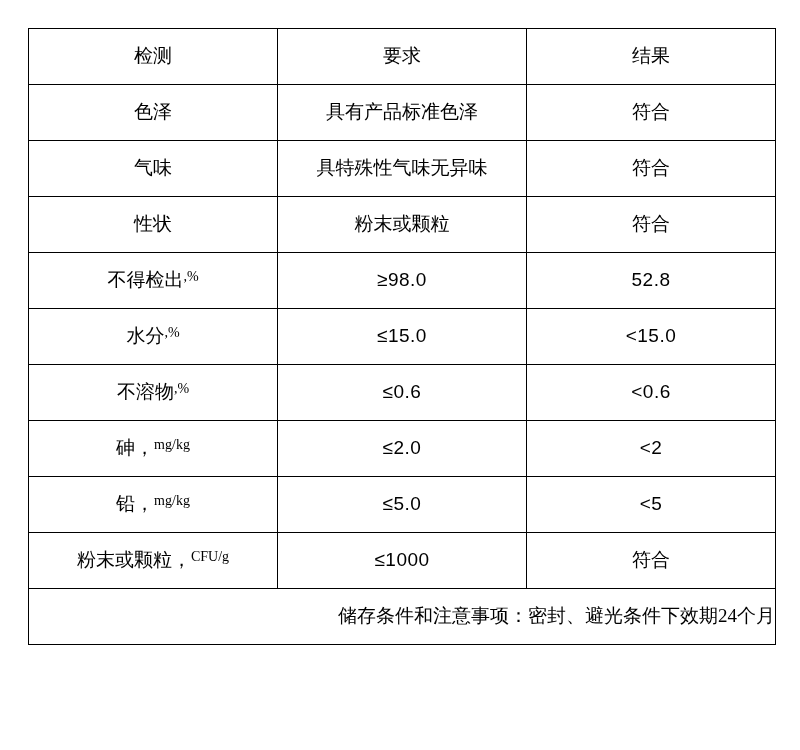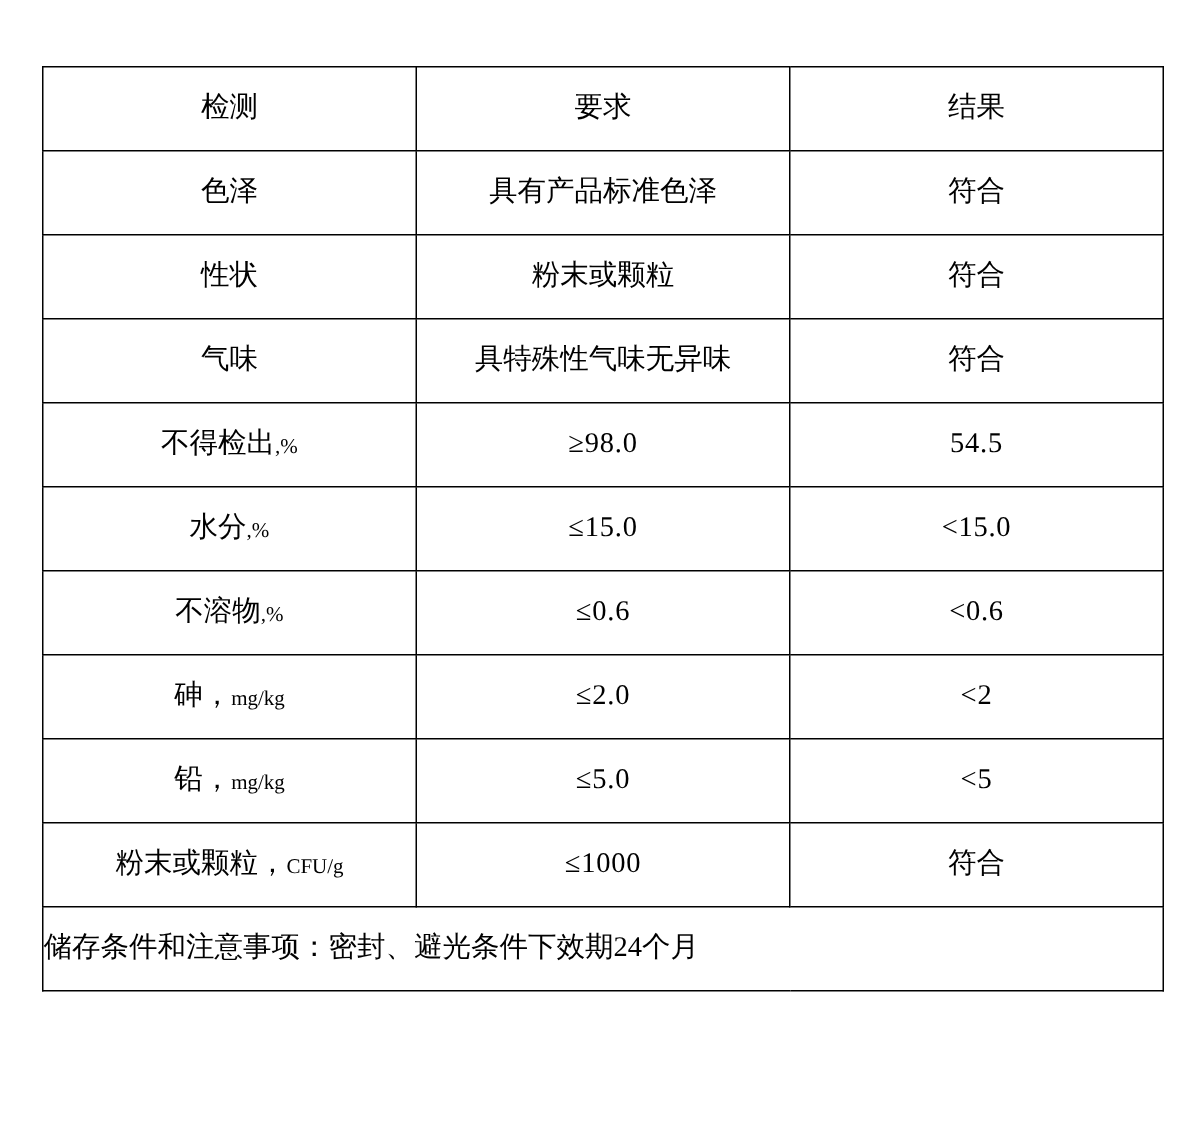--- a/index.html
+++ b/index.html
@@ -12,21 +12,21 @@
     height: 750px;
     font-family: "Liberation Serif", "DejaVu Serif", serif;
     color: #000000;
     overflow: hidden;
   }
   .page {
     position: relative;
     width: 800px;
     height: 750px;
     box-sizing: border-box;
-    padding: 44px 28px 0 28px;
+    padding: 28px 28px 0 28px;
   }
   table.spec {
     border-collapse: collapse;
     width: 744px;
     table-layout: fixed;
   }
   table.spec td {
     border: 1px solid #000000;
     text-align: center;
     vertical-align: middle;
@@ -34,41 +34,41 @@
     line-height: 1.2;
     padding: 0;
     height: 55px;
   }
   td.col-a { width: 248px; }
   td.col-b { width: 248px; }
   td.col-c { width: 248px; }
 
   .cellwrap {
     display: flex;
-    align-items: flex-end;
+    align-items: flex-start;
     justify-content: center;
     white-space: nowrap;
   }
   .unit {
     font-size: 14px;
   }
   .num {
-    font-family: Liberation Serif, serif;
+    font-family: Liberation Sans, sans-serif;
     font-size: 19px;
     letter-spacing: 0.5px;
   }
   .footer-row td {
     height: 40px;
     text-align: left;
     font-size: 17px;
     padding-left: 8px;
   }
   .footer-text {
     display: block;
-    text-align: left;
+    text-align: right;
     white-space: nowrap;
   }
 </style>
 </head>
 <body>
 
 <div class="page">
   <table class="spec">
     <tbody>
       <tr>
@@ -84,48 +84,48 @@
               <span class="unit"></span>
             </span>
         </td>
         <td class="col-b">具有产品标准色泽</td>
         <td class="col-c">符合</td>
       </tr>
 
       <tr>
         <td class="col-a">
           <span class="cellwrap">
+              <span>气味</span>
+              <span class="unit"></span>
+            </span>
+        </td>
+        <td class="col-b">具特殊性气味无异味</td>
+        <td class="col-c">符合</td>
+      </tr>
+
+      <tr>
+        <td class="col-a">
+          <span class="cellwrap">
               <span>性状</span>
               <span class="unit"></span>
             </span>
         </td>
         <td class="col-b">粉末或颗粒</td>
         <td class="col-c">符合</td>
       </tr>
 
       <tr>
         <td class="col-a">
           <span class="cellwrap">
-              <span>气味</span>
-              <span class="unit"></span>
-            </span>
-        </td>
-        <td class="col-b">具特殊性气味无异味</td>
-        <td class="col-c">符合</td>
-      </tr>
-
-      <tr>
-        <td class="col-a">
-          <span class="cellwrap">
               <span>不得检出</span>
               <span class="unit">,%</span>
             </span>
         </td>
         <td class="col-b num">≥98.0</td>
-        <td class="col-c num">54.5</td>
+        <td class="col-c num">52.8</td>
       </tr>
 
       <tr>
         <td class="col-a">
           <span class="cellwrap">
               <span>水分</span>
               <span class="unit">,%</span>
             </span>
         </td>
         <td class="col-b num">≤15.0</td>

